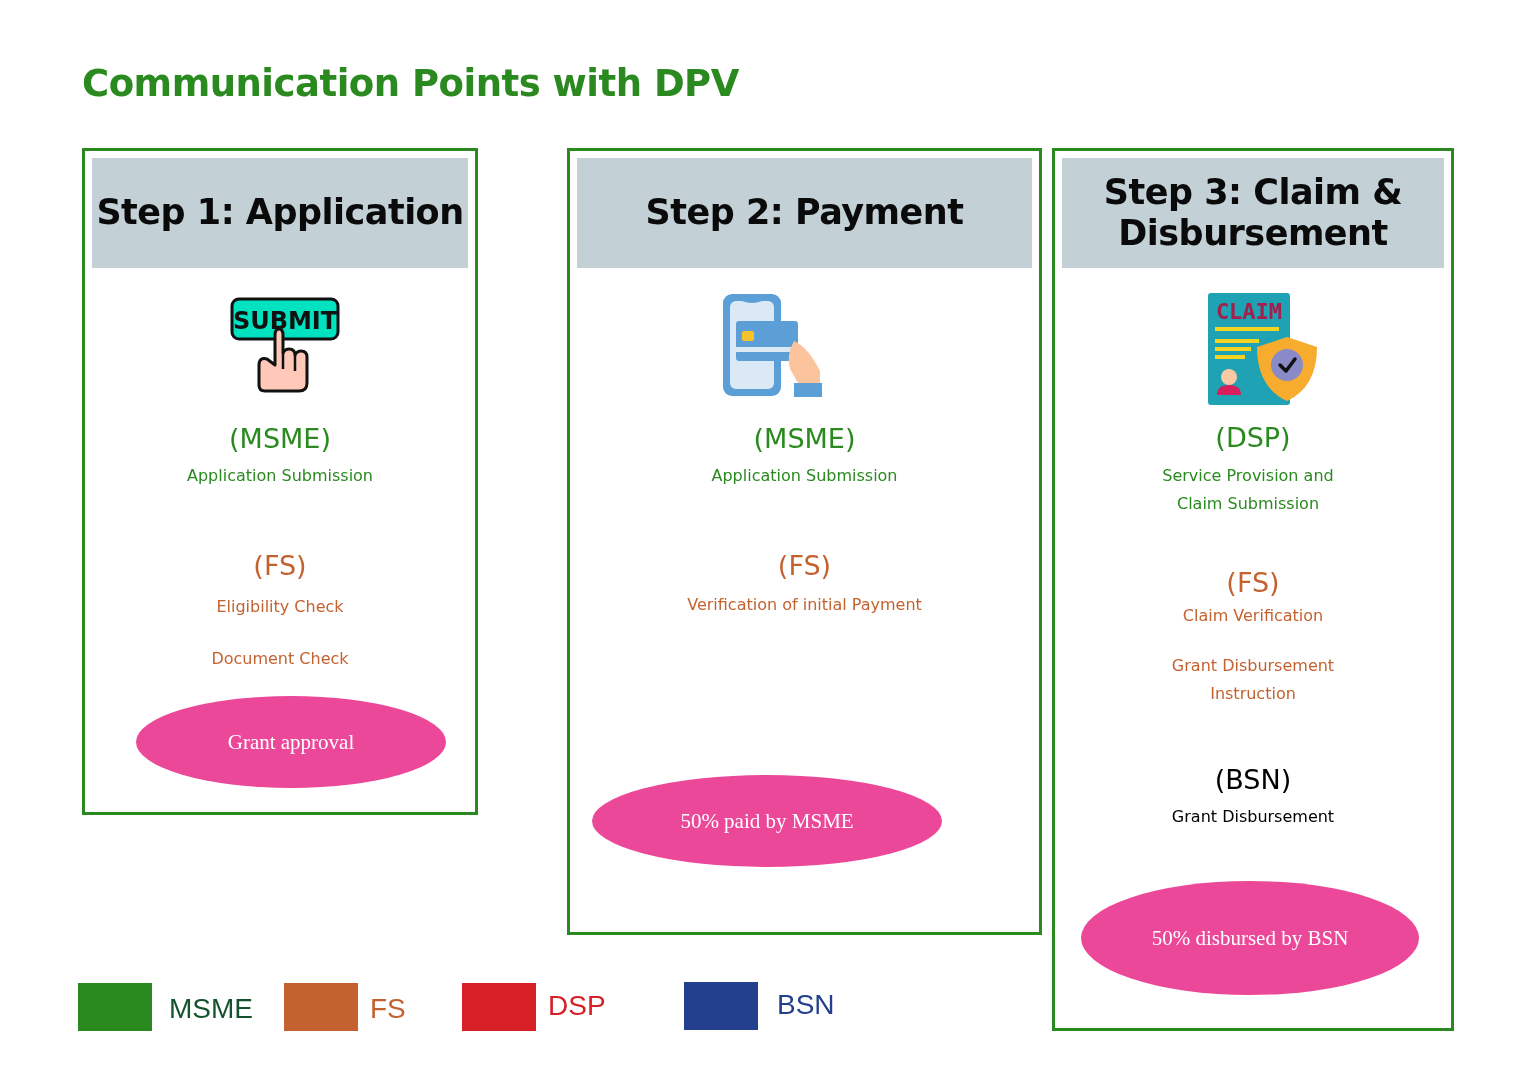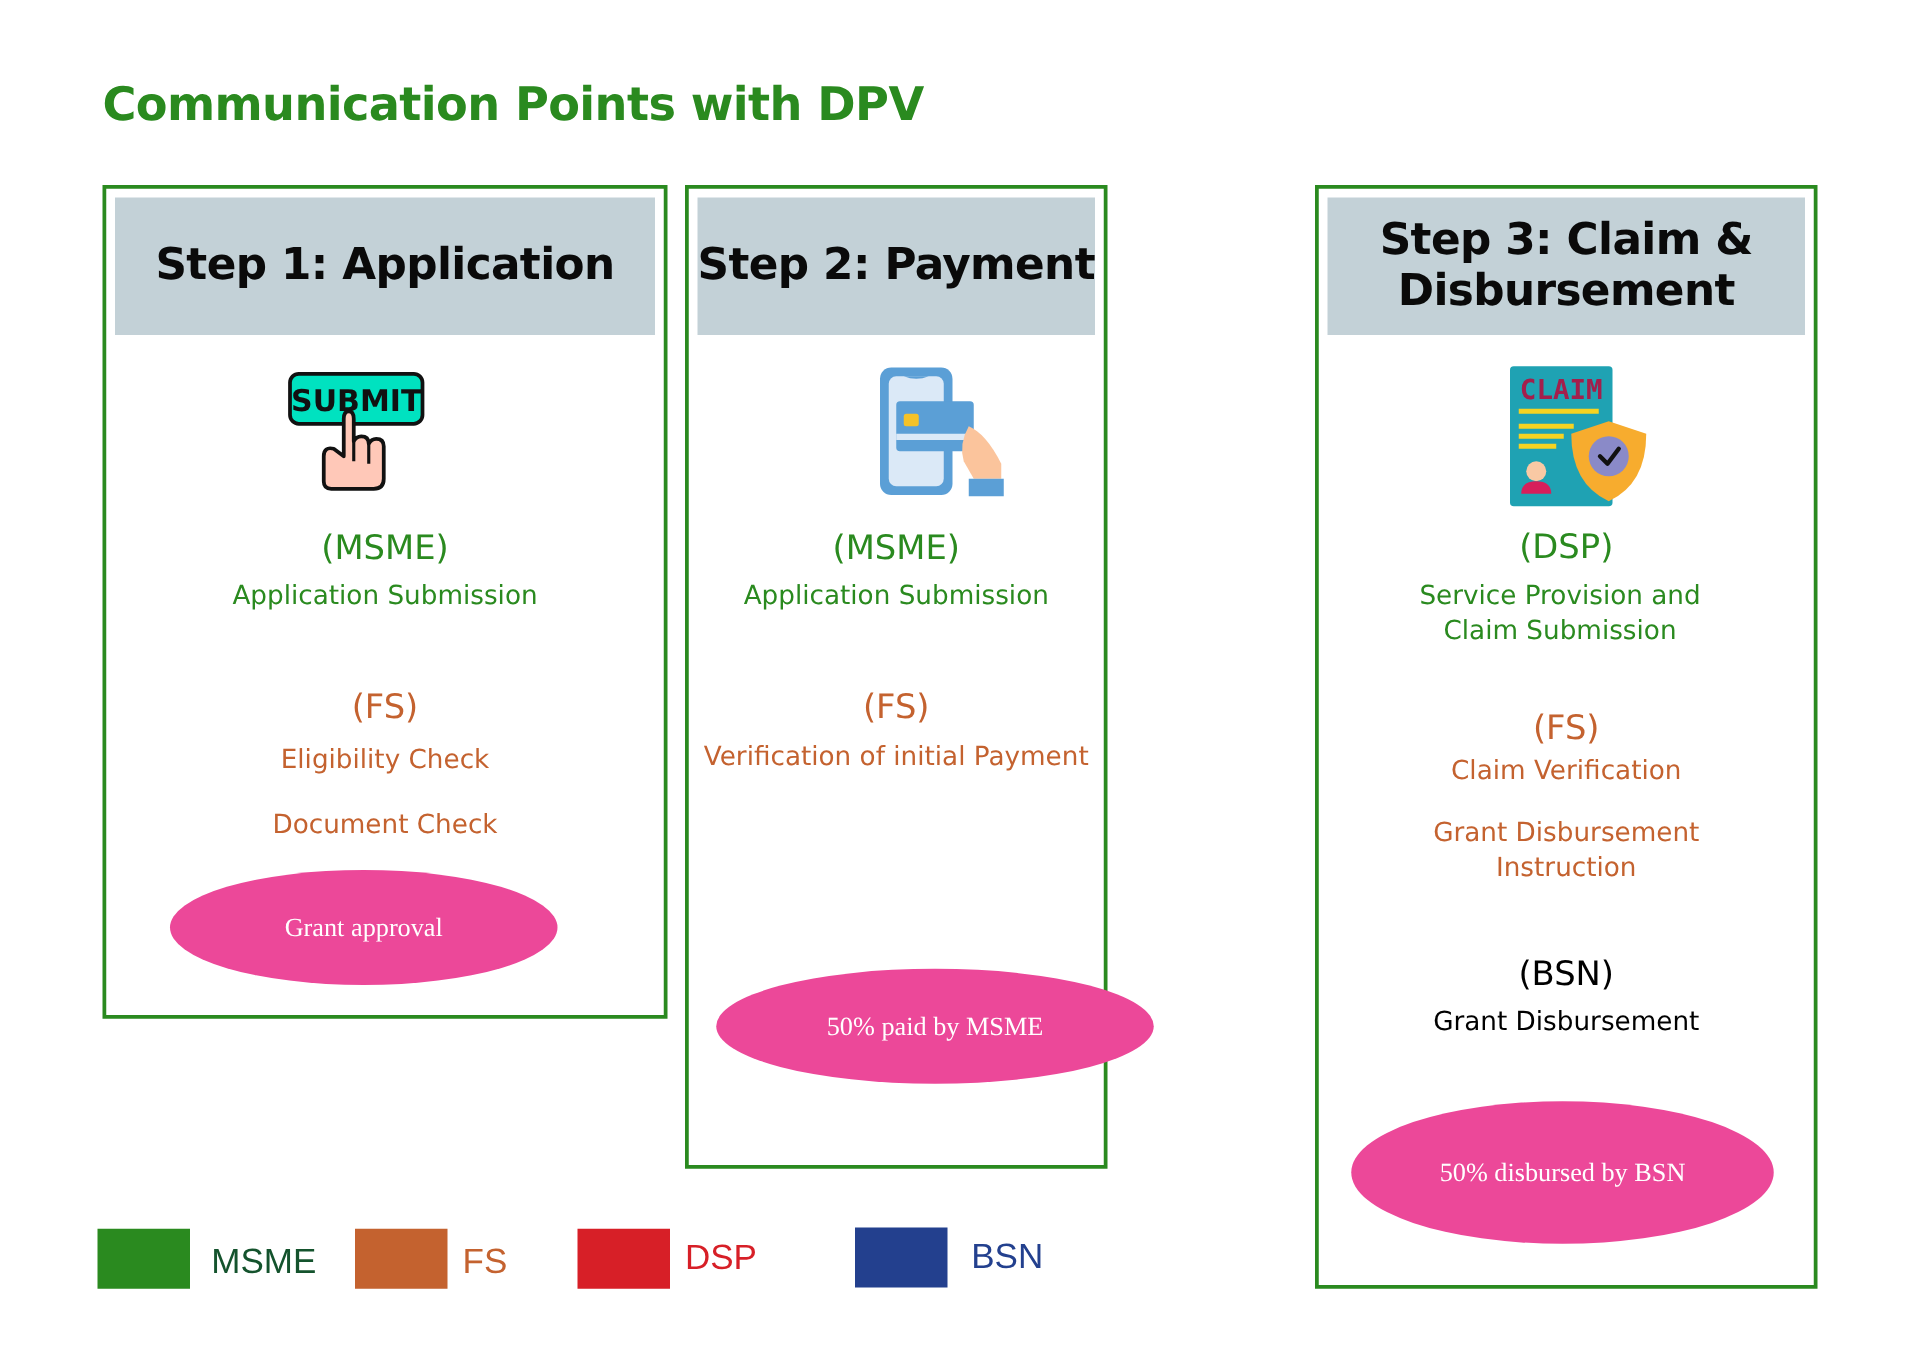--- a/index.html
+++ b/index.html
@@ -20,57 +20,57 @@
   .card-header {
     position: absolute; left: 7px; right: 7px; top: 7px; height: 110px;
     background: #c3d1d7; display: flex; align-items: center; justify-content: center;
     text-align: center;
     font-size: 35px; font-weight: bold; color: #0a0a0a; line-height: 1.18;
     letter-spacing: -0.5px;
   }
   .icon { position: absolute; }
   .txt {
     position: absolute; left: 0; right: 0; text-align: center;
-    font-size: 21px; line-height: 28px; white-space: nowrap;
+    font-size: 16px; line-height: 28px; white-space: nowrap;
   }
   .msme { color: #2a8a1f; }
   .fs { color: #c4622f; }
   .bsn { color: #000000; }
   .tag { font-size: 27px; }
   .pill {
     position: absolute; background: #ec4899; border-radius: 50%;
     display: flex; align-items: center; justify-content: center;
     color: #fff; font-size: 21px; font-family: Liberation Serif, serif;
   }
   .legend-swatch { position: absolute; width: 74px; height: 48px; }
   .legend-label { position: absolute; font-size: 28px; font-family: "Liberation Sans", sans-serif; }
 </style>
 </head>
 <body>
 
 <div class="page-title">Communication Points with DPV</div>
 
-<div class="card" style="left:82px; top:148px; width:452px; height:667px;">
+<div class="card" style="left:82px; top:148px; width:396px; height:667px;">
   <div class="card-header">Step 1: Application</div>
   <svg class="icon" style="left:144px; top:144px;" width="112" height="98" viewBox="0 0 112 98">
     <rect x="3" y="4" width="106" height="40" rx="7" fill="#00e2c0" stroke="#111" stroke-width="3"></rect>
     <text x="56" y="34" text-anchor="middle" font-family="DejaVu Sans, sans-serif" font-size="24" font-weight="bold" fill="#111">SUBMIT</text>
     <path d="M46 40 L46 70 L38 64 Q30 62 30 70 L30 90 Q30 96 36 96 L70 96 Q78 96 78 88 L78 62 Q78 56 72 56 Q68 56 66 60 Q66 54 60 54 Q56 54 54 58 L54 40 Q54 34 50 34 Q46 34 46 40 Z" fill="#ffc8b8" stroke="#111" stroke-width="3" stroke-linejoin="round"></path>
     <line x1="54" y1="58" x2="54" y2="74" stroke="#111" stroke-width="2.5"></line>
     <line x1="66" y1="60" x2="66" y2="76" stroke="#111" stroke-width="2.5"></line>
   </svg>
   <div class="txt msme tag" style="top:274px;">(MSME)</div>
   <div class="txt msme" style="top:311px;">Application Submission</div>
   <div class="txt fs tag" style="top:401px;">(FS)</div>
   <div class="txt fs" style="top:494px;">Document Check</div>
   <div class="txt fs" style="top:442px;">Eligibility Check</div>
   <div class="pill" style="left:51px; top:545px; width:310px; height:92px;">Grant approval</div>
 </div>
 
-<div class="card" style="left:548px; top:148px; width:338px; height:787px;">
+<div class="card" style="left:567px; top:148px; width:475px; height:787px;">
   <div class="card-header">Step 2: Payment</div>
   <svg class="icon" style="left:150px; top:140px;" width="104" height="108" viewBox="0 0 104 108">
     <rect x="3" y="3" width="58" height="102" rx="9" fill="#5b9fd6"></rect>
     <rect x="10" y="10" width="44" height="88" rx="6" fill="#dbe9f7"></rect>
     <path d="M22 10 Q32 14 42 10" fill="#5b9fd6"></path>
     <rect x="16" y="30" width="62" height="40" rx="3" fill="#5b9fd6"></rect>
     <rect x="16" y="56" width="62" height="5" fill="#dbe9f7"></rect>
     <rect x="22" y="40" width="12" height="10" rx="2" fill="#f5c228"></rect>
     <path d="M74 50 Q88 56 100 80 L100 92 L78 92 L70 78 Q66 64 74 50 Z" fill="#fbc49c"></path>
     <rect x="74" y="92" width="28" height="14" fill="#5b9fd6"></rect>

